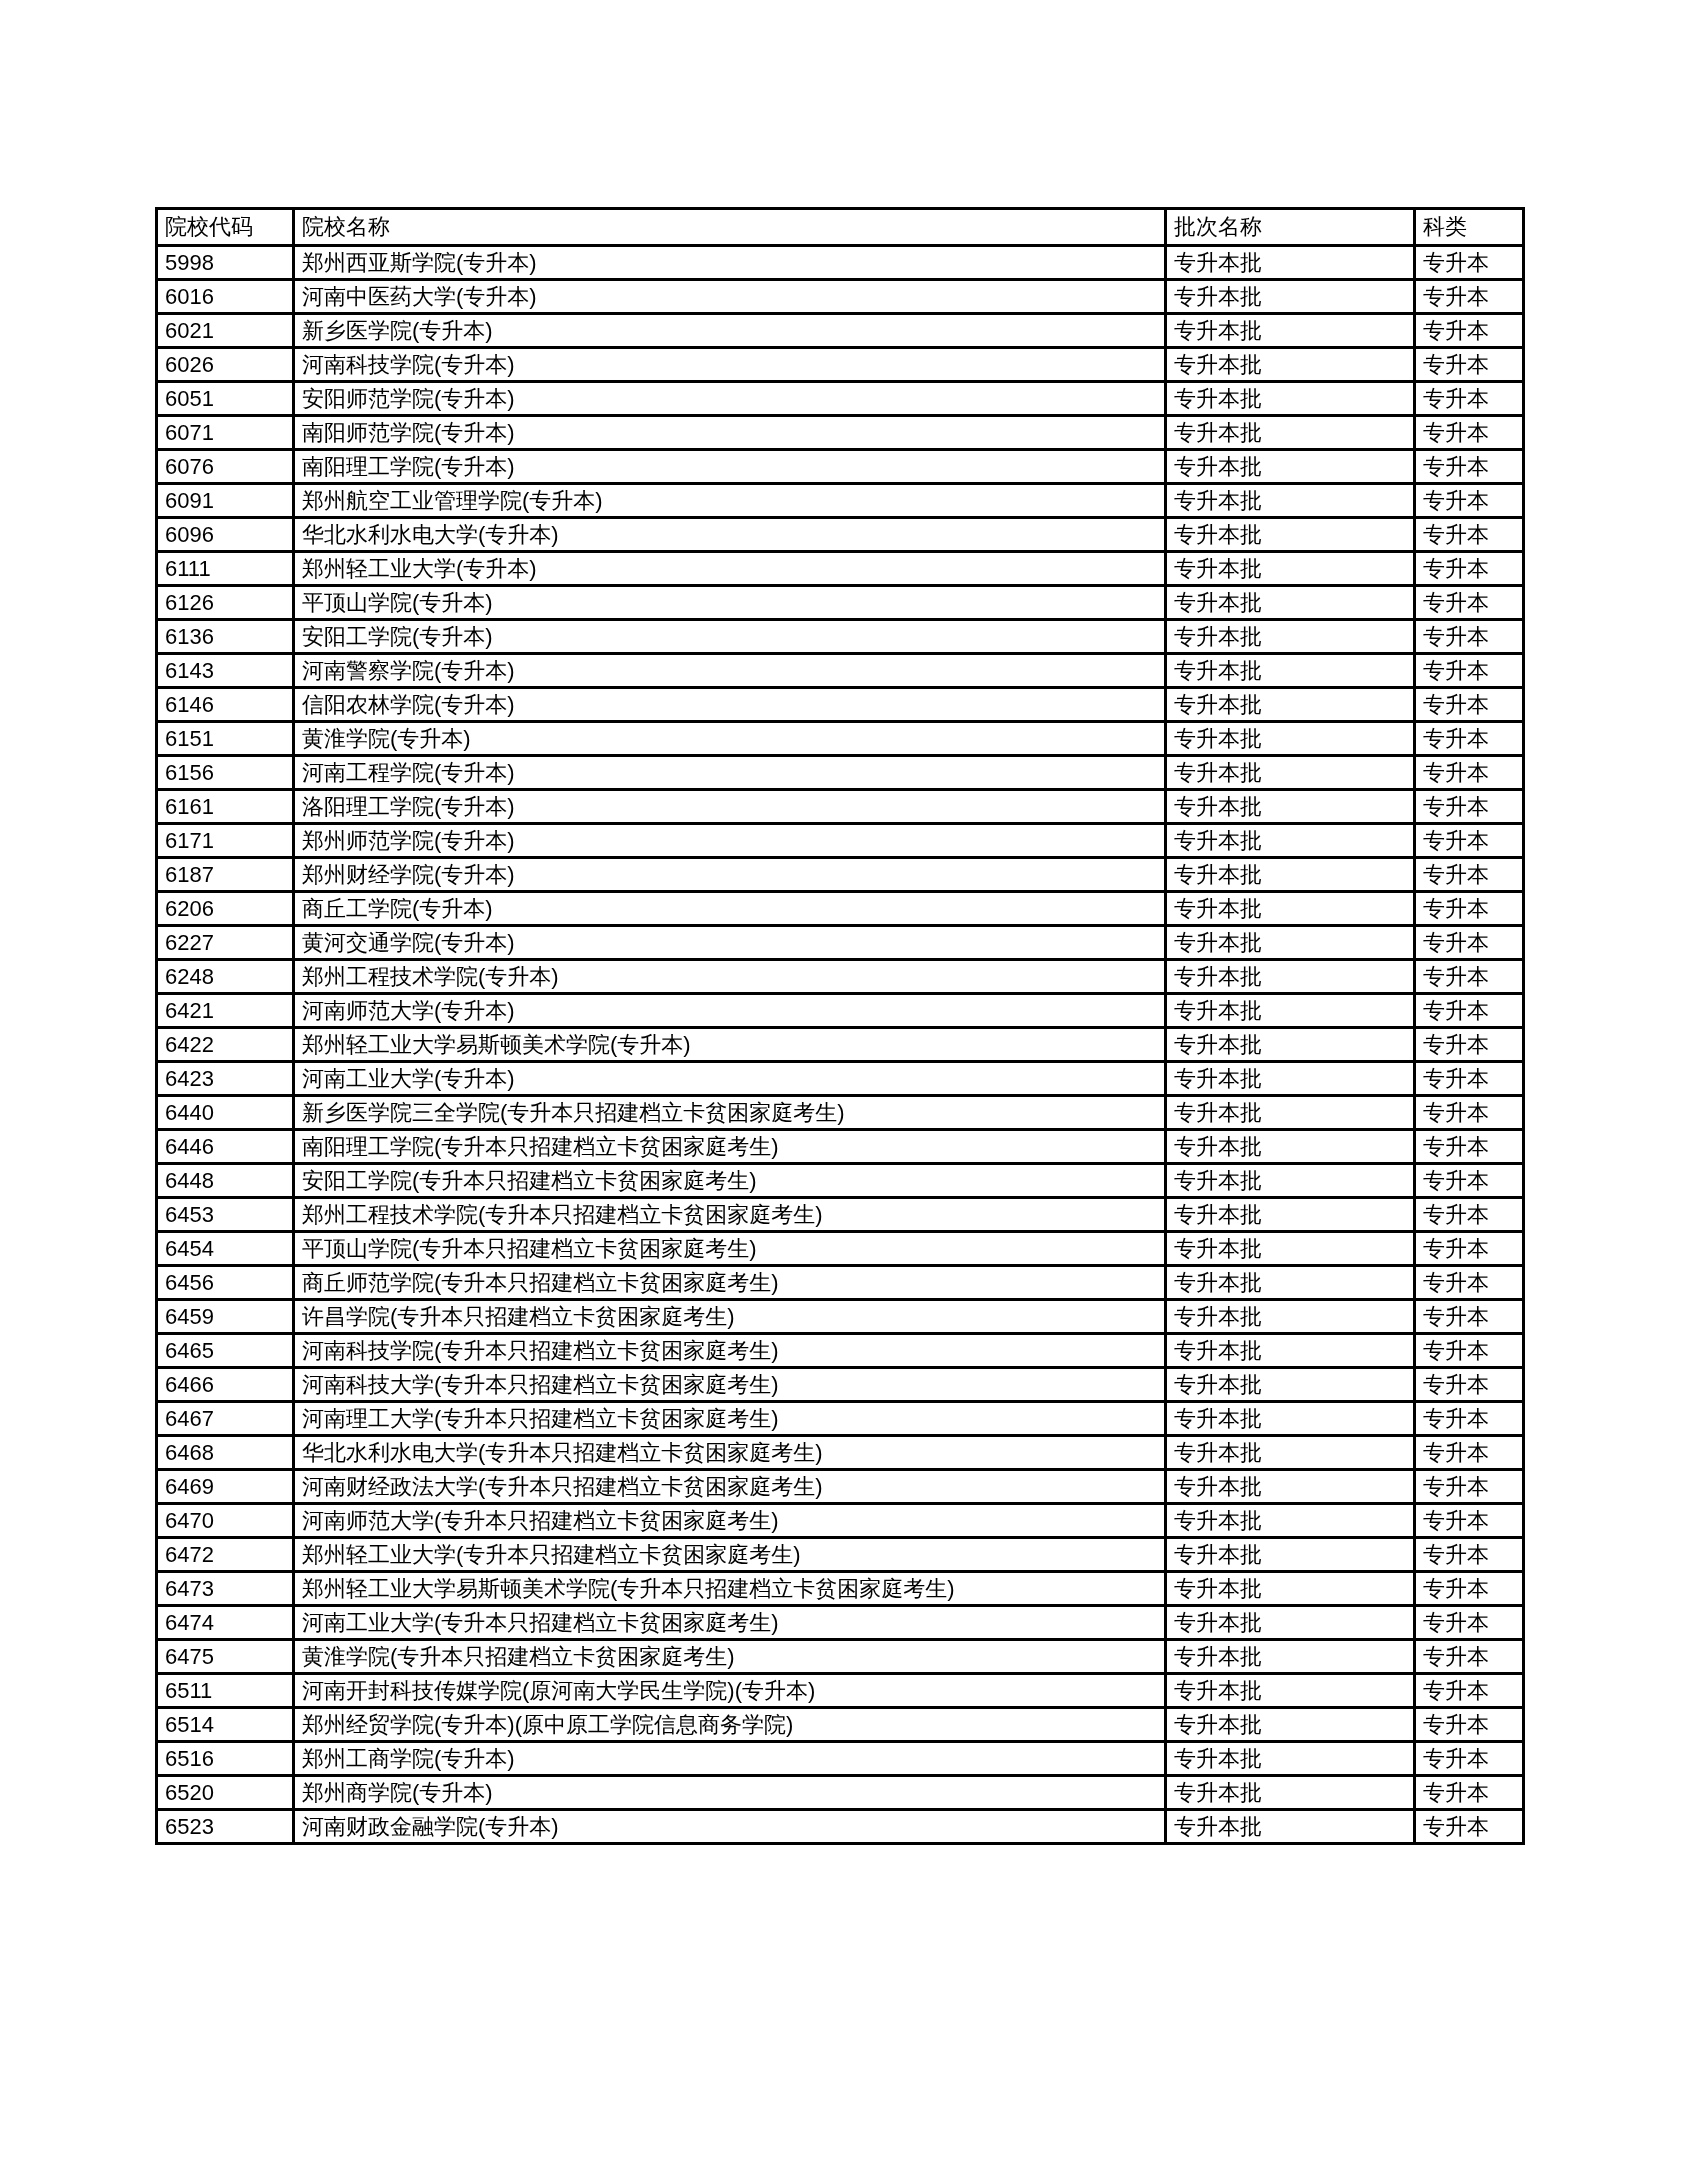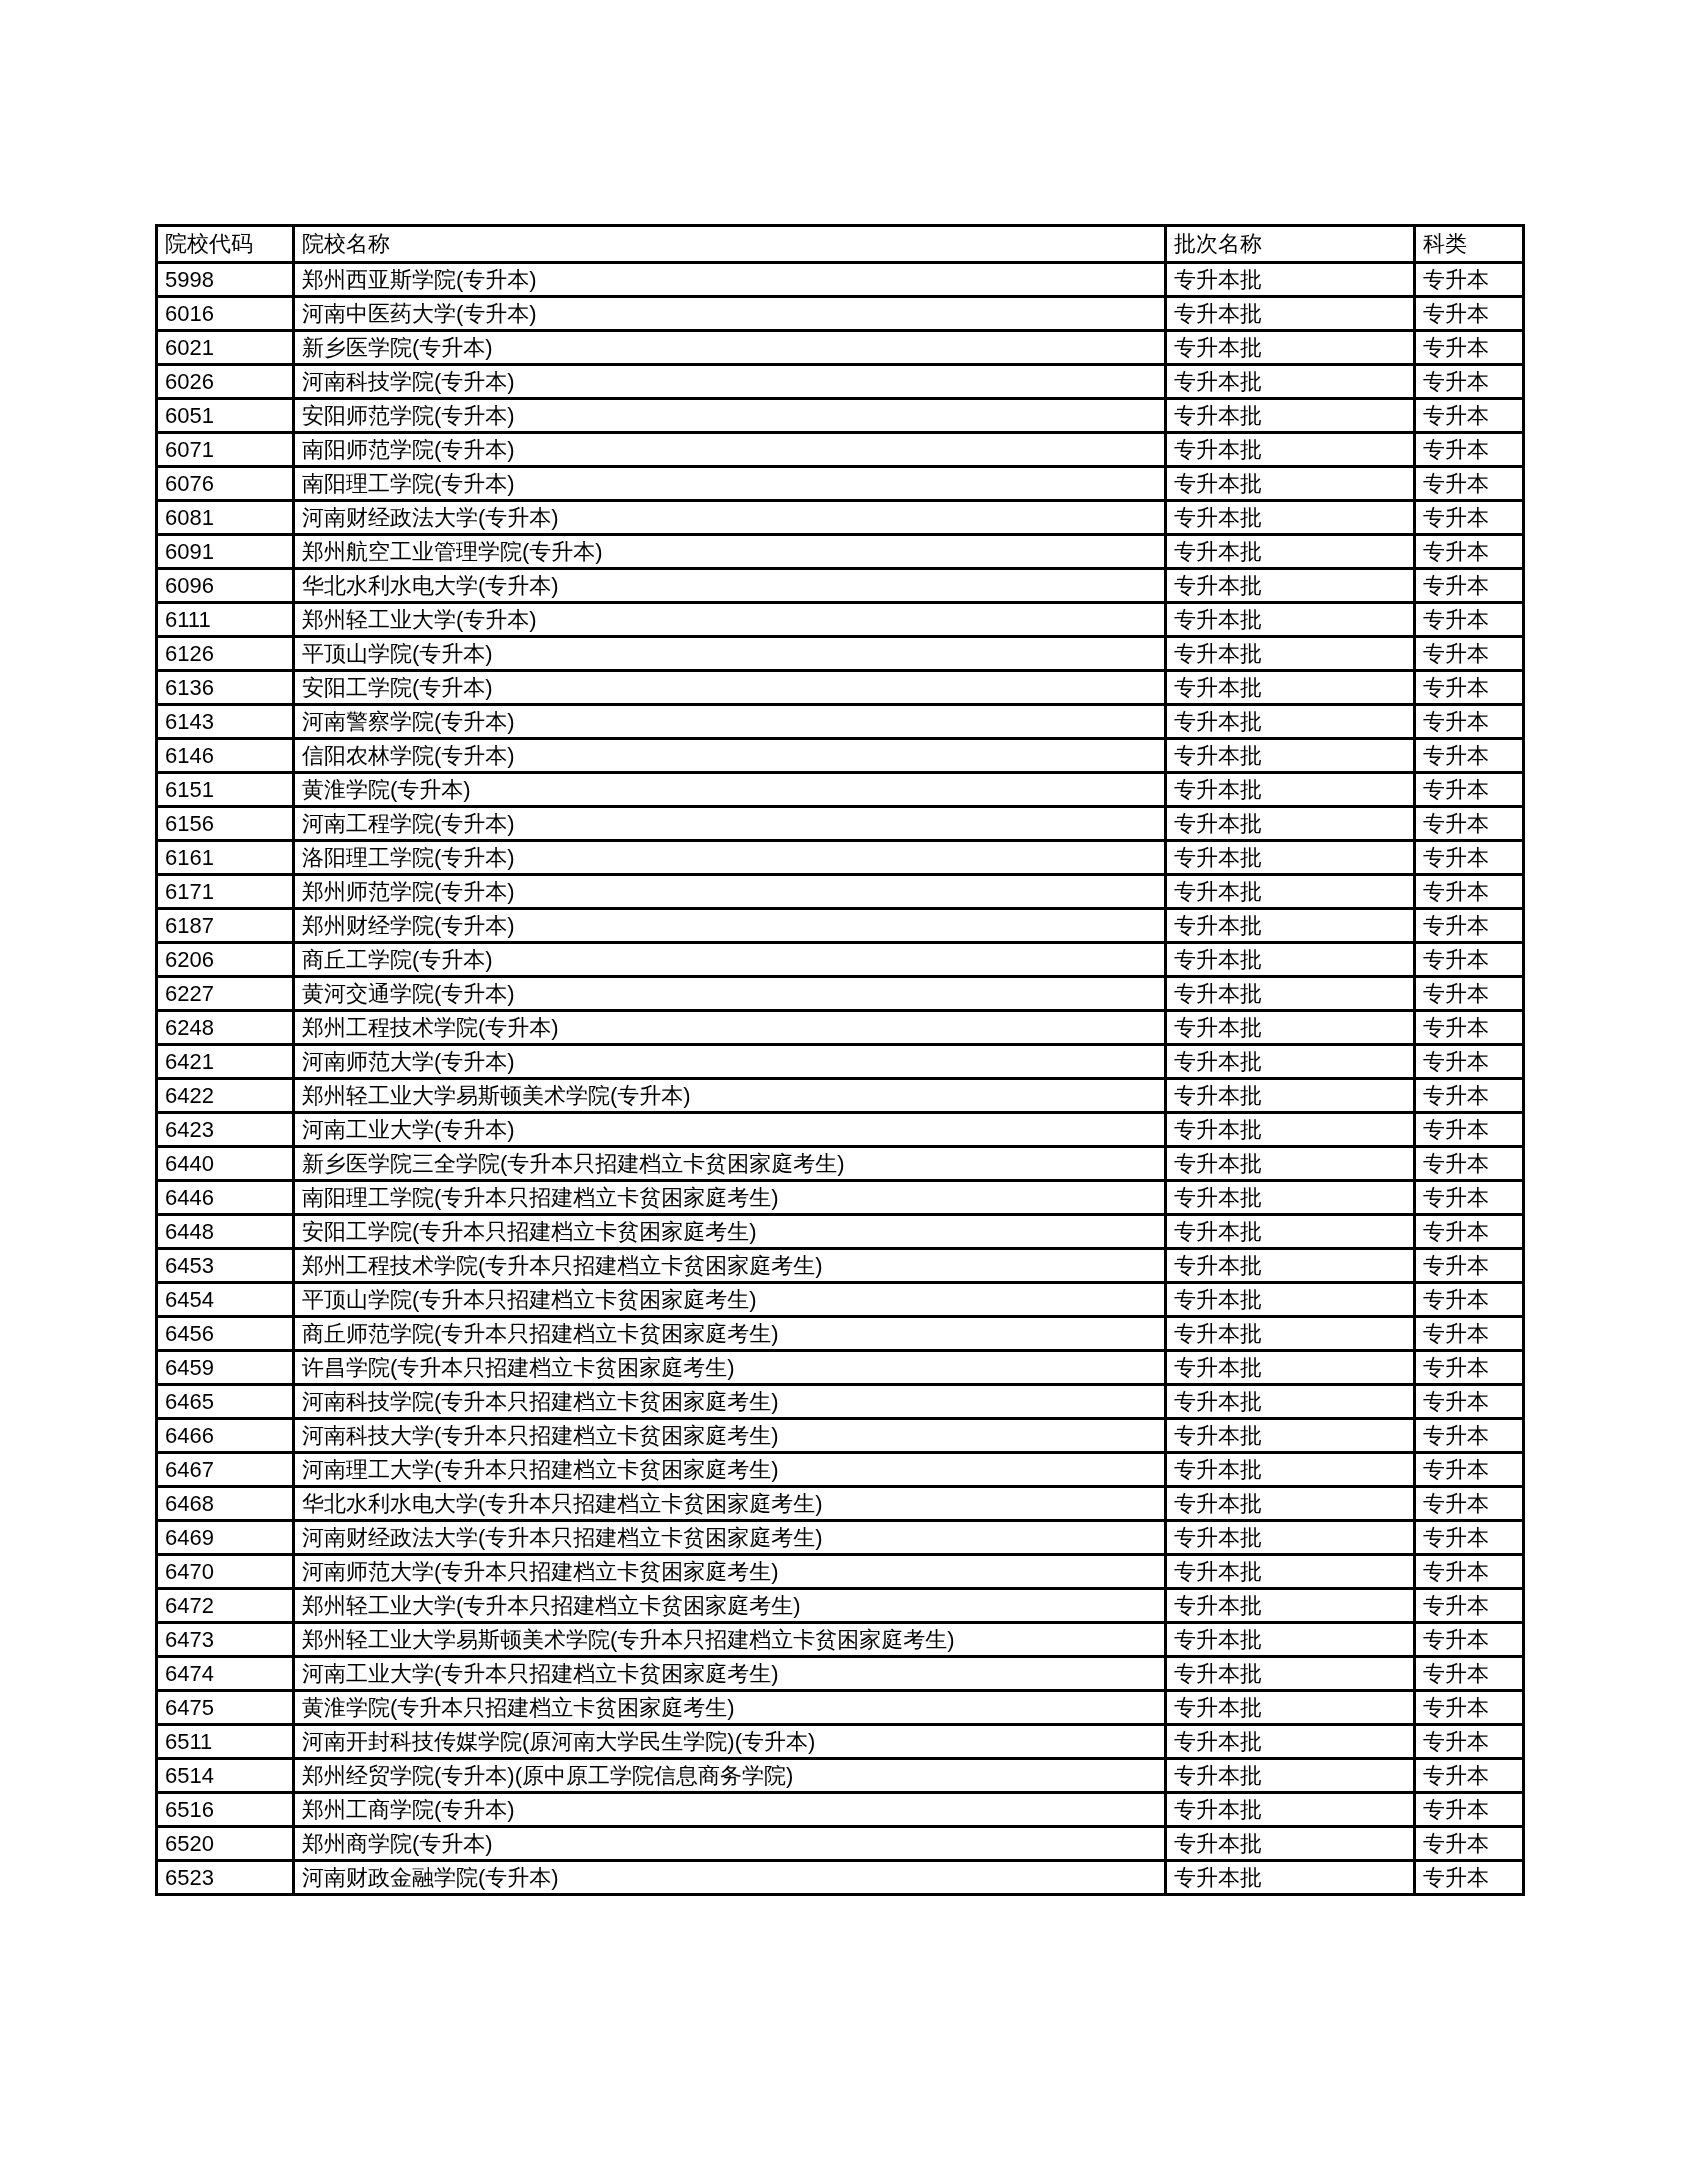--- a/index.html
+++ b/index.html
@@ -10,21 +10,21 @@
   body {
     position: relative;
     width: 1683px;
     height: 2178px;
     font-family: "Liberation Sans", "DejaVu Sans", sans-serif;
     color: #000000;
   }
   table.doc-table {
     position: absolute;
     left: 155px;
-    top: 224px;
+    top: 207px;
     width: 1367px;
     border-collapse: collapse;
     table-layout: fixed;
   }
   table.doc-table th,
   table.doc-table td {
     border: 3px solid #000000;
     font-size: 22px;
     font-weight: normal;
     text-align: left;
@@ -96,26 +96,20 @@
         <td>专升本批</td>
         <td>专升本</td>
       </tr>
       <tr>
         <td>6076</td>
         <td>南阳理工学院(专升本)</td>
         <td>专升本批</td>
         <td>专升本</td>
       </tr>
       <tr>
-        <td>6081</td>
-        <td>河南财经政法大学(专升本)</td>
-        <td>专升本批</td>
-        <td>专升本</td>
-      </tr>
-      <tr>
         <td>6091</td>
         <td>郑州航空工业管理学院(专升本)</td>
         <td>专升本批</td>
         <td>专升本</td>
       </tr>
       <tr>
         <td>6096</td>
         <td>华北水利水电大学(专升本)</td>
         <td>专升本批</td>
         <td>专升本</td>

